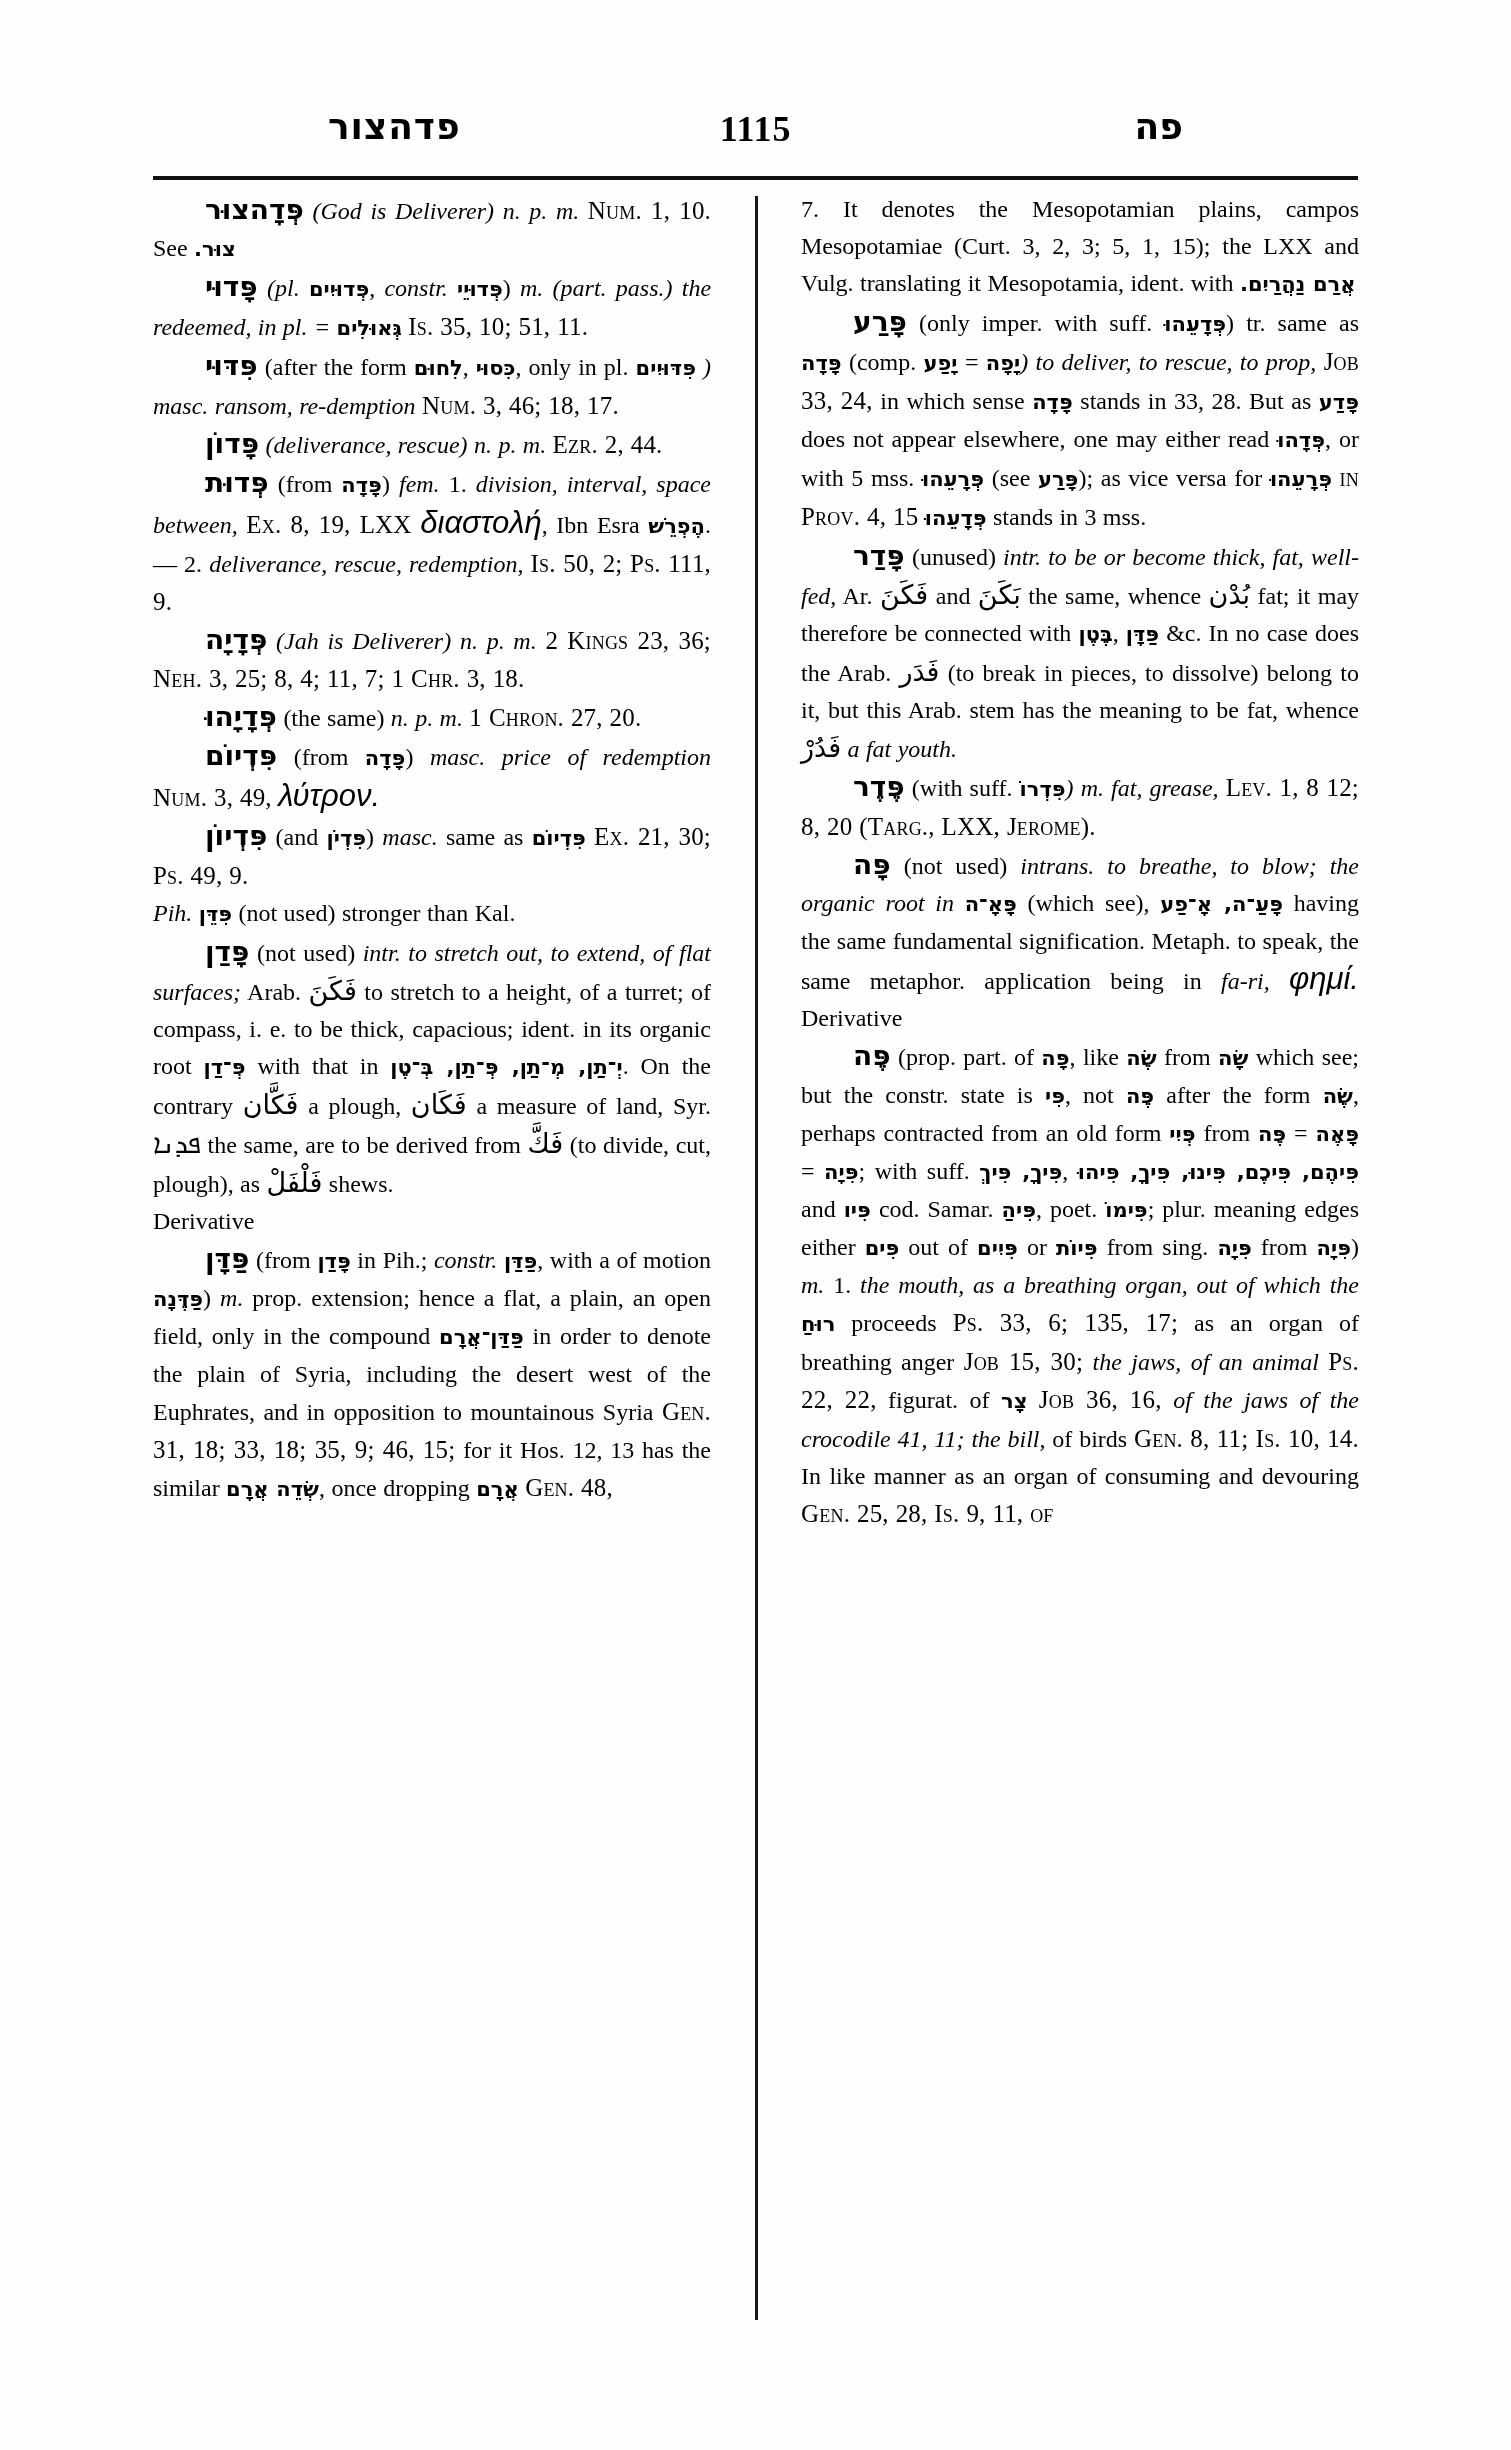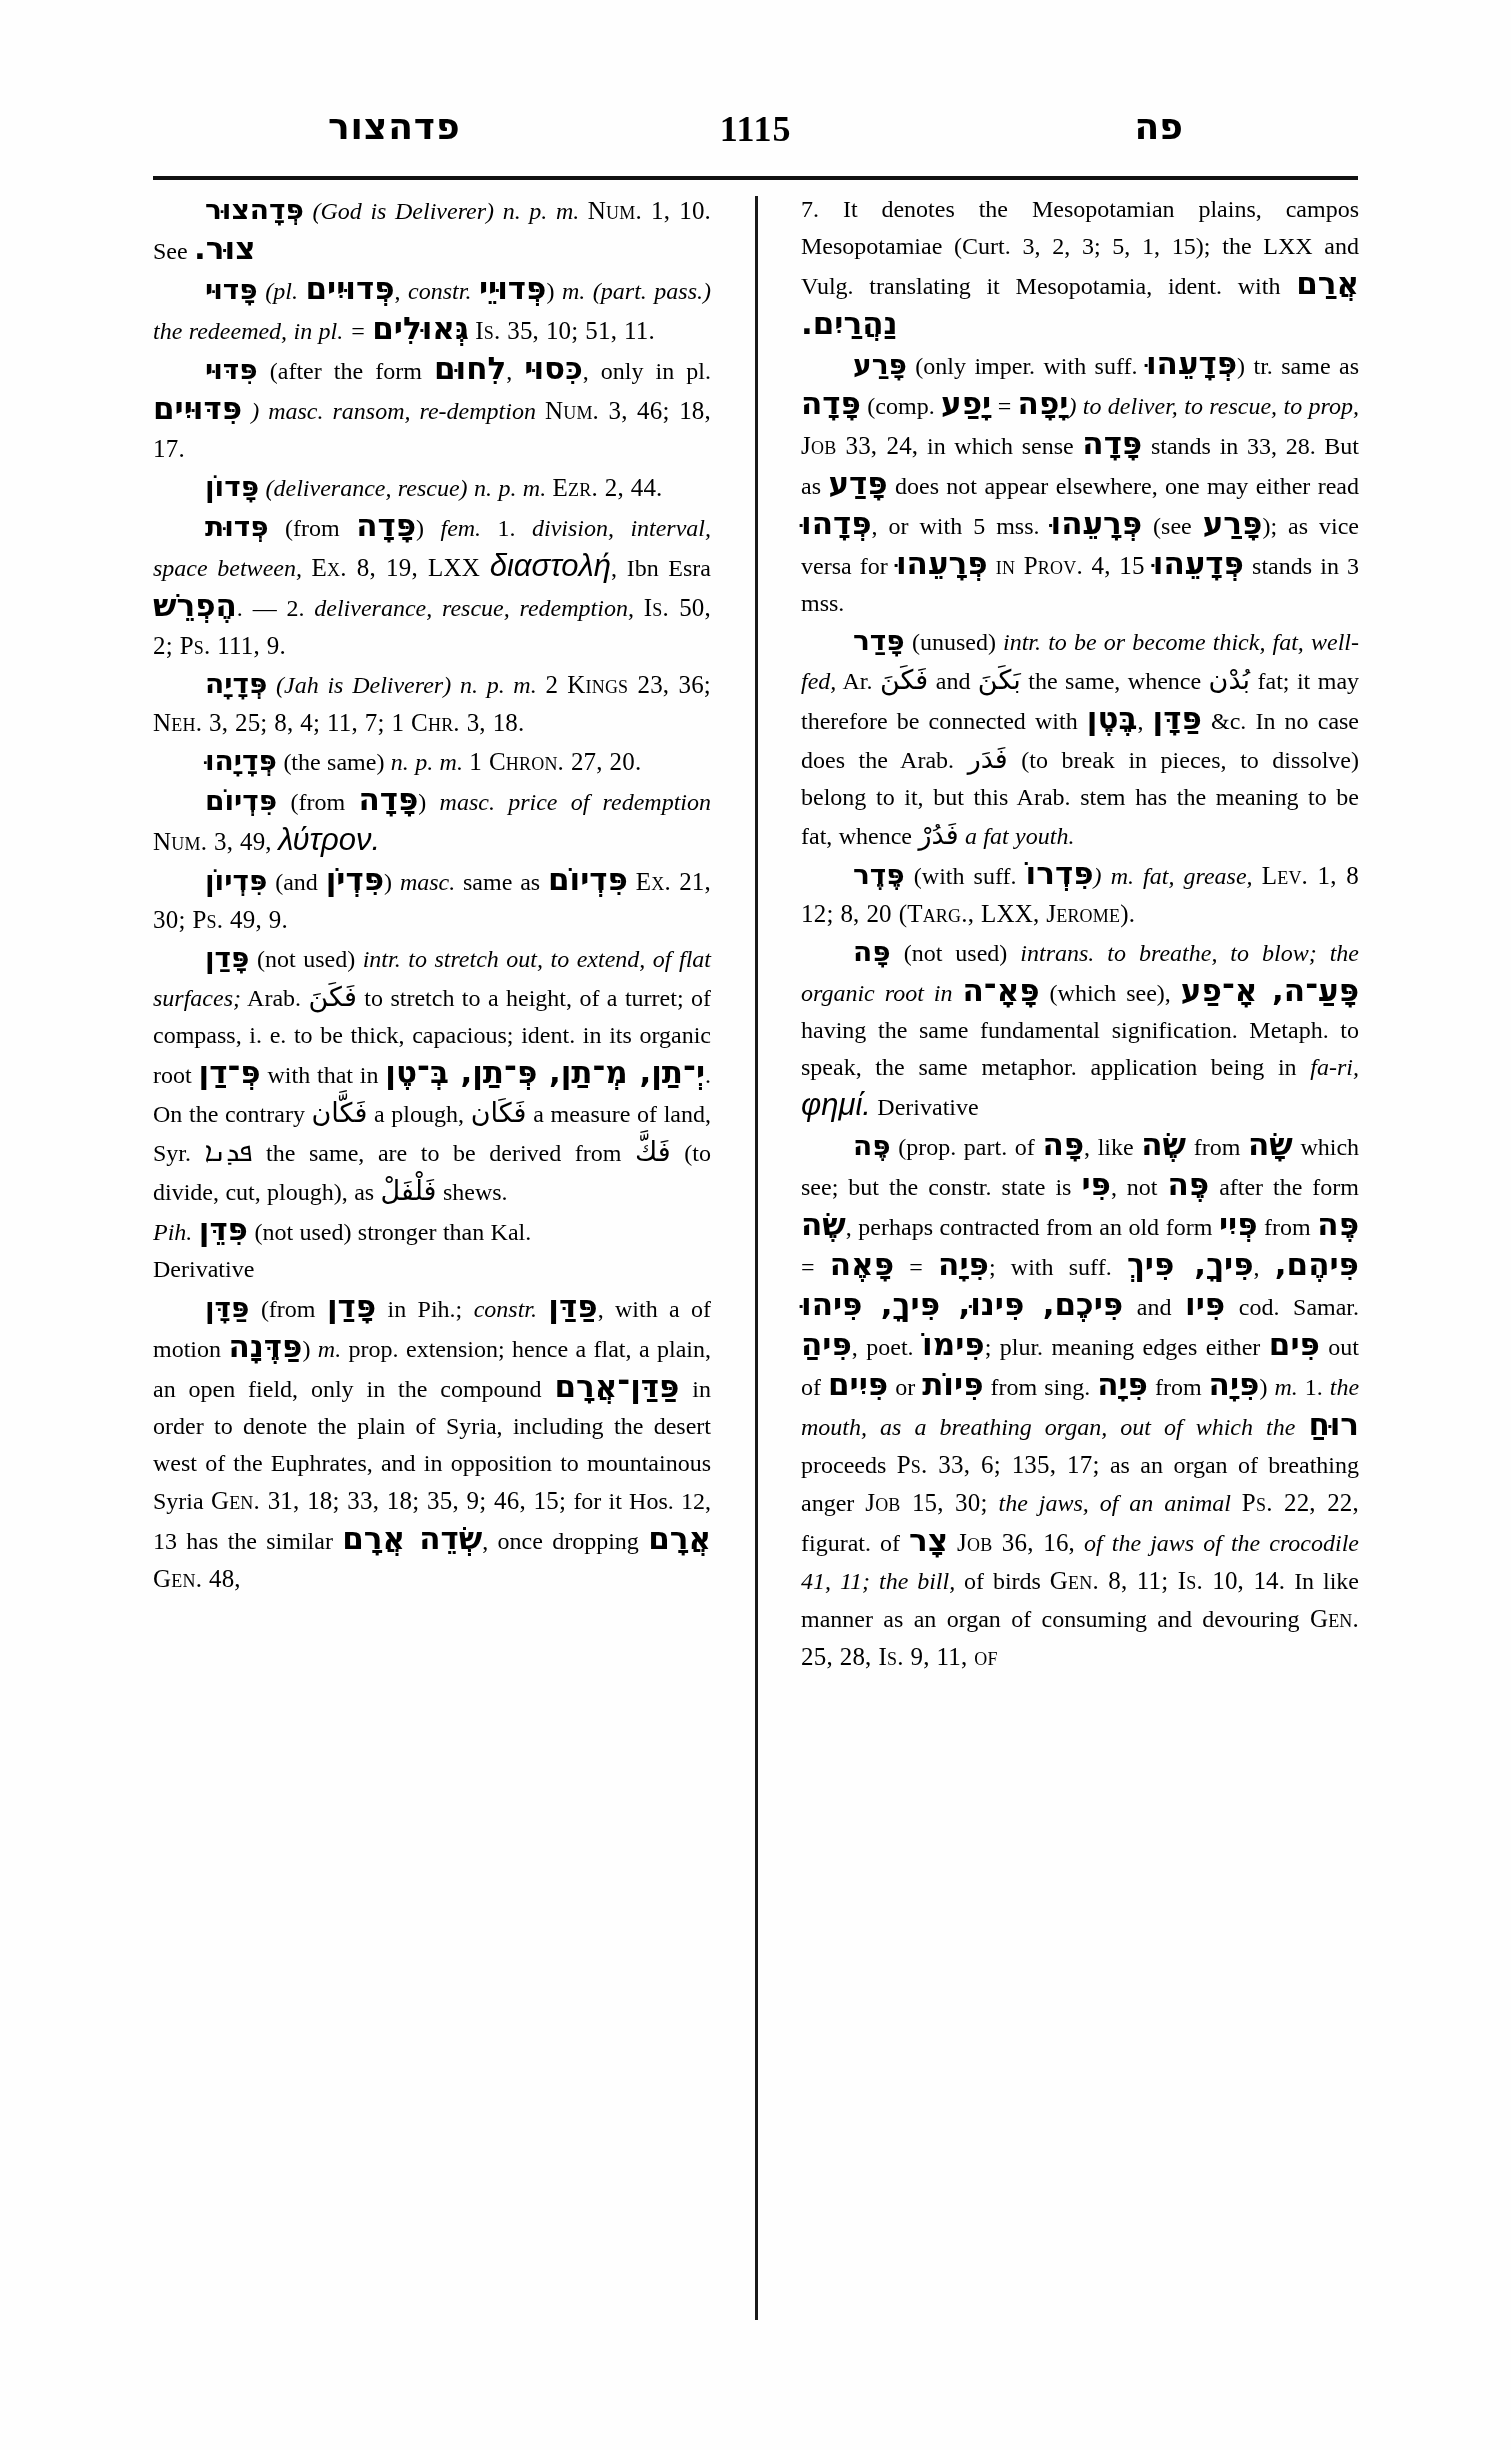--- a/index.html
+++ b/index.html
@@ -112,21 +112,21 @@
     font-weight: 700;
     font-size: 24px;
   }
   .heb.lemma {
     font-size: 28px;
     font-weight: 700;
     letter-spacing: 0px;
   }
   .heb.plain {
     font-weight: 700;
-    font-size: 31px;
+    font-size: 21px;
   }
   .ar {
     font-family: "DejaVu Sans", sans-serif;
     direction: rtl;
     unicode-bidi: isolate;
     font-size: 27px;
     font-weight: 500;
   }
   .gr {
     font-family: Liberation Sans, sans-serif;
@@ -242,20 +242,25 @@
       <p class="entry ind">
         <span class="heb lemma">פִּדְיוֹן</span>
         <span>(and</span>
         <span class="heb plain">פִּדְיֹן</span><span>)</span>
         <i>masc.</i>
         <span>same as</span>
         <span class="heb plain">פִּדְיוֹם</span>
         <span class="sc">Ex. 21, 30; Ps. 49, 9.</span>
       </p>
 
+      <p class="entry noind">
+        <i>Pih.</i>
+        <span class="heb plain">פִּדֵּן</span>
+        <span>(not used) stronger than Kal.</span>
+      </p>
       <p class="entry ind">
         <span class="heb lemma">פָּדַן</span>
         <span>(not used)</span>
         <i>intr. to stretch out, to extend, of flat surfaces;</i>
         <span>Arab.</span>
         <span class="ar">فَكَنَ</span>
         <span>to stretch to a height, of a turret; of compass, i. e. to be thick, capacious; ident. in its organic root</span>
         <span class="heb plain">פְּ־דַן</span>
         <span>with that in</span>
         <span class="heb plain">יְ־תַן, מְ־תַן, פְּ־תַן, בְּ־טֶן</span><span>. On the contrary</span>
@@ -263,25 +268,20 @@
         <span>a plough,</span>
         <span class="ar">فَكَان</span>
         <span>a measure of land,</span>
         <span>Syr.</span>
         <span class="ar">ܦܕܢܐ</span>
         <span>the same, are to be derived from</span>
         <span class="ar">فَكَّ</span>
         <span>(to divide, cut, plough), as</span>
         <span class="ar">فَلْفَلْ</span>
         <span>shews.</span>
-      </p>
-      <p class="entry noind">
-        <i>Pih.</i>
-        <span class="heb plain">פִּדֵּן</span>
-        <span>(not used) stronger than Kal.</span>
       </p>
       <p class="entry noind">
         <span>Derivative</span>
       </p>
 
       <p class="entry ind">
         <span class="heb lemma">פַּדָּן</span>
         <span>(from</span>
         <span class="heb plain">פָּדַן</span>
         <span>in Pih.;</span>

